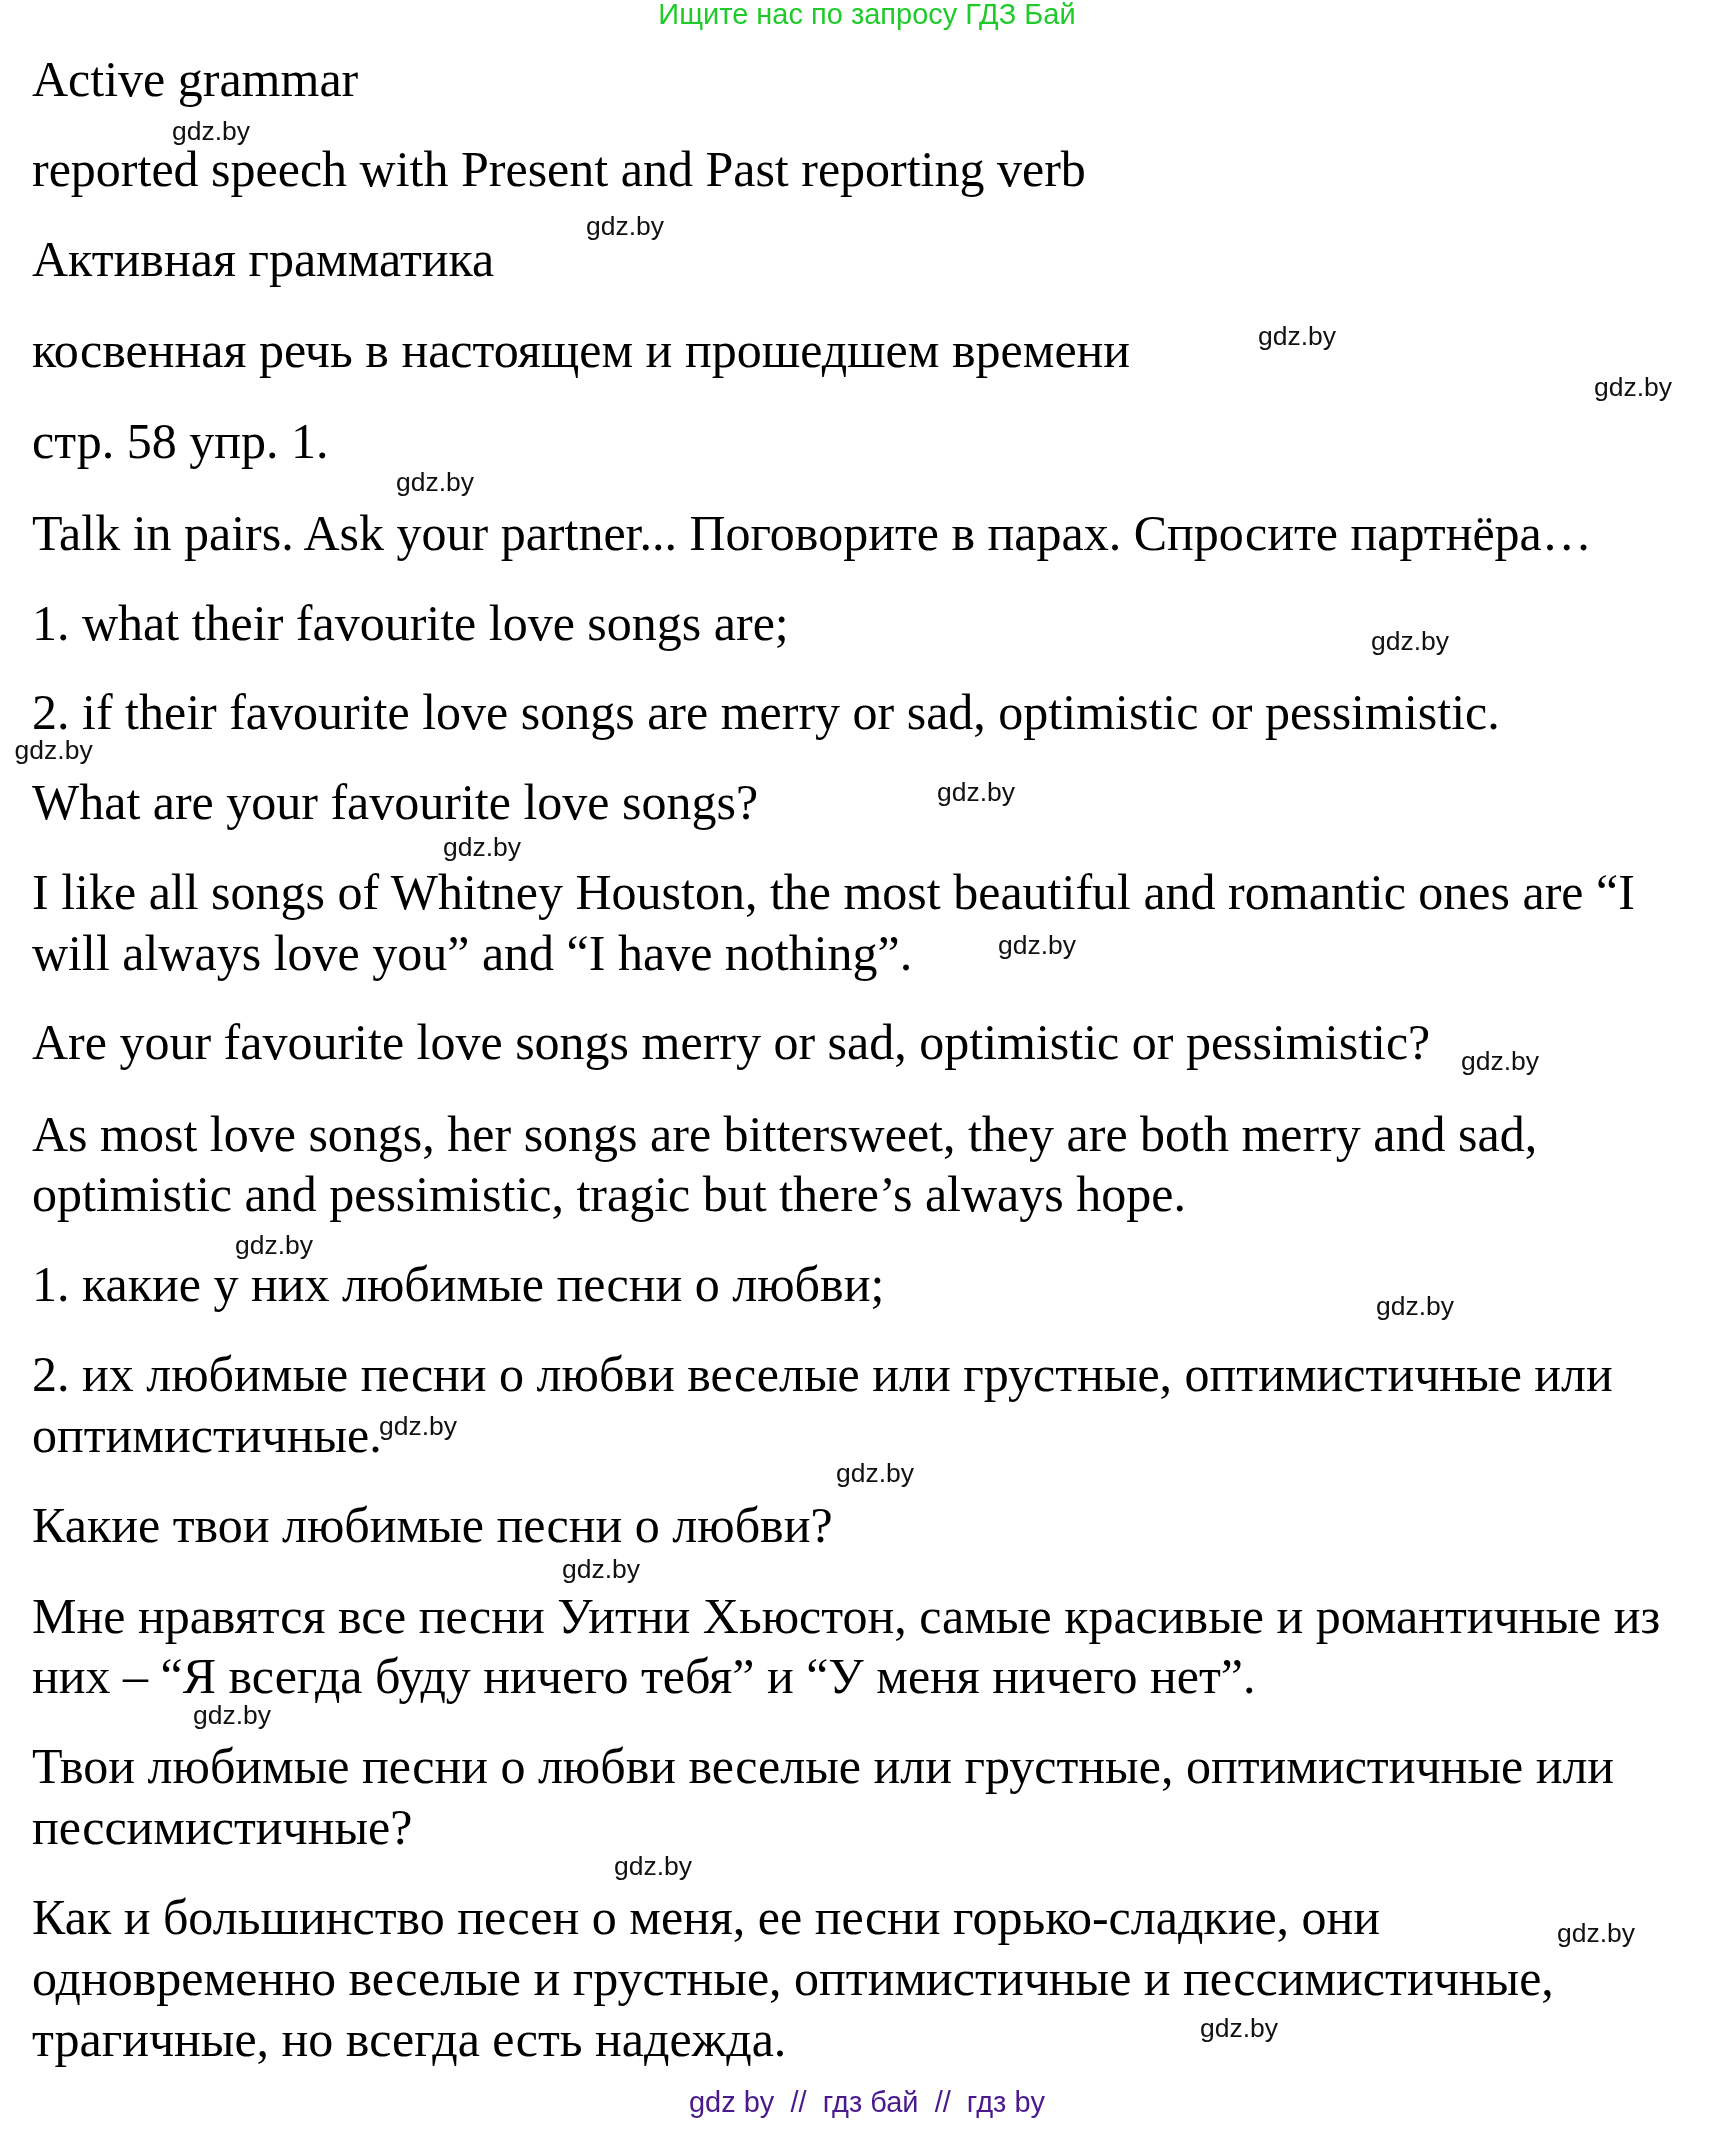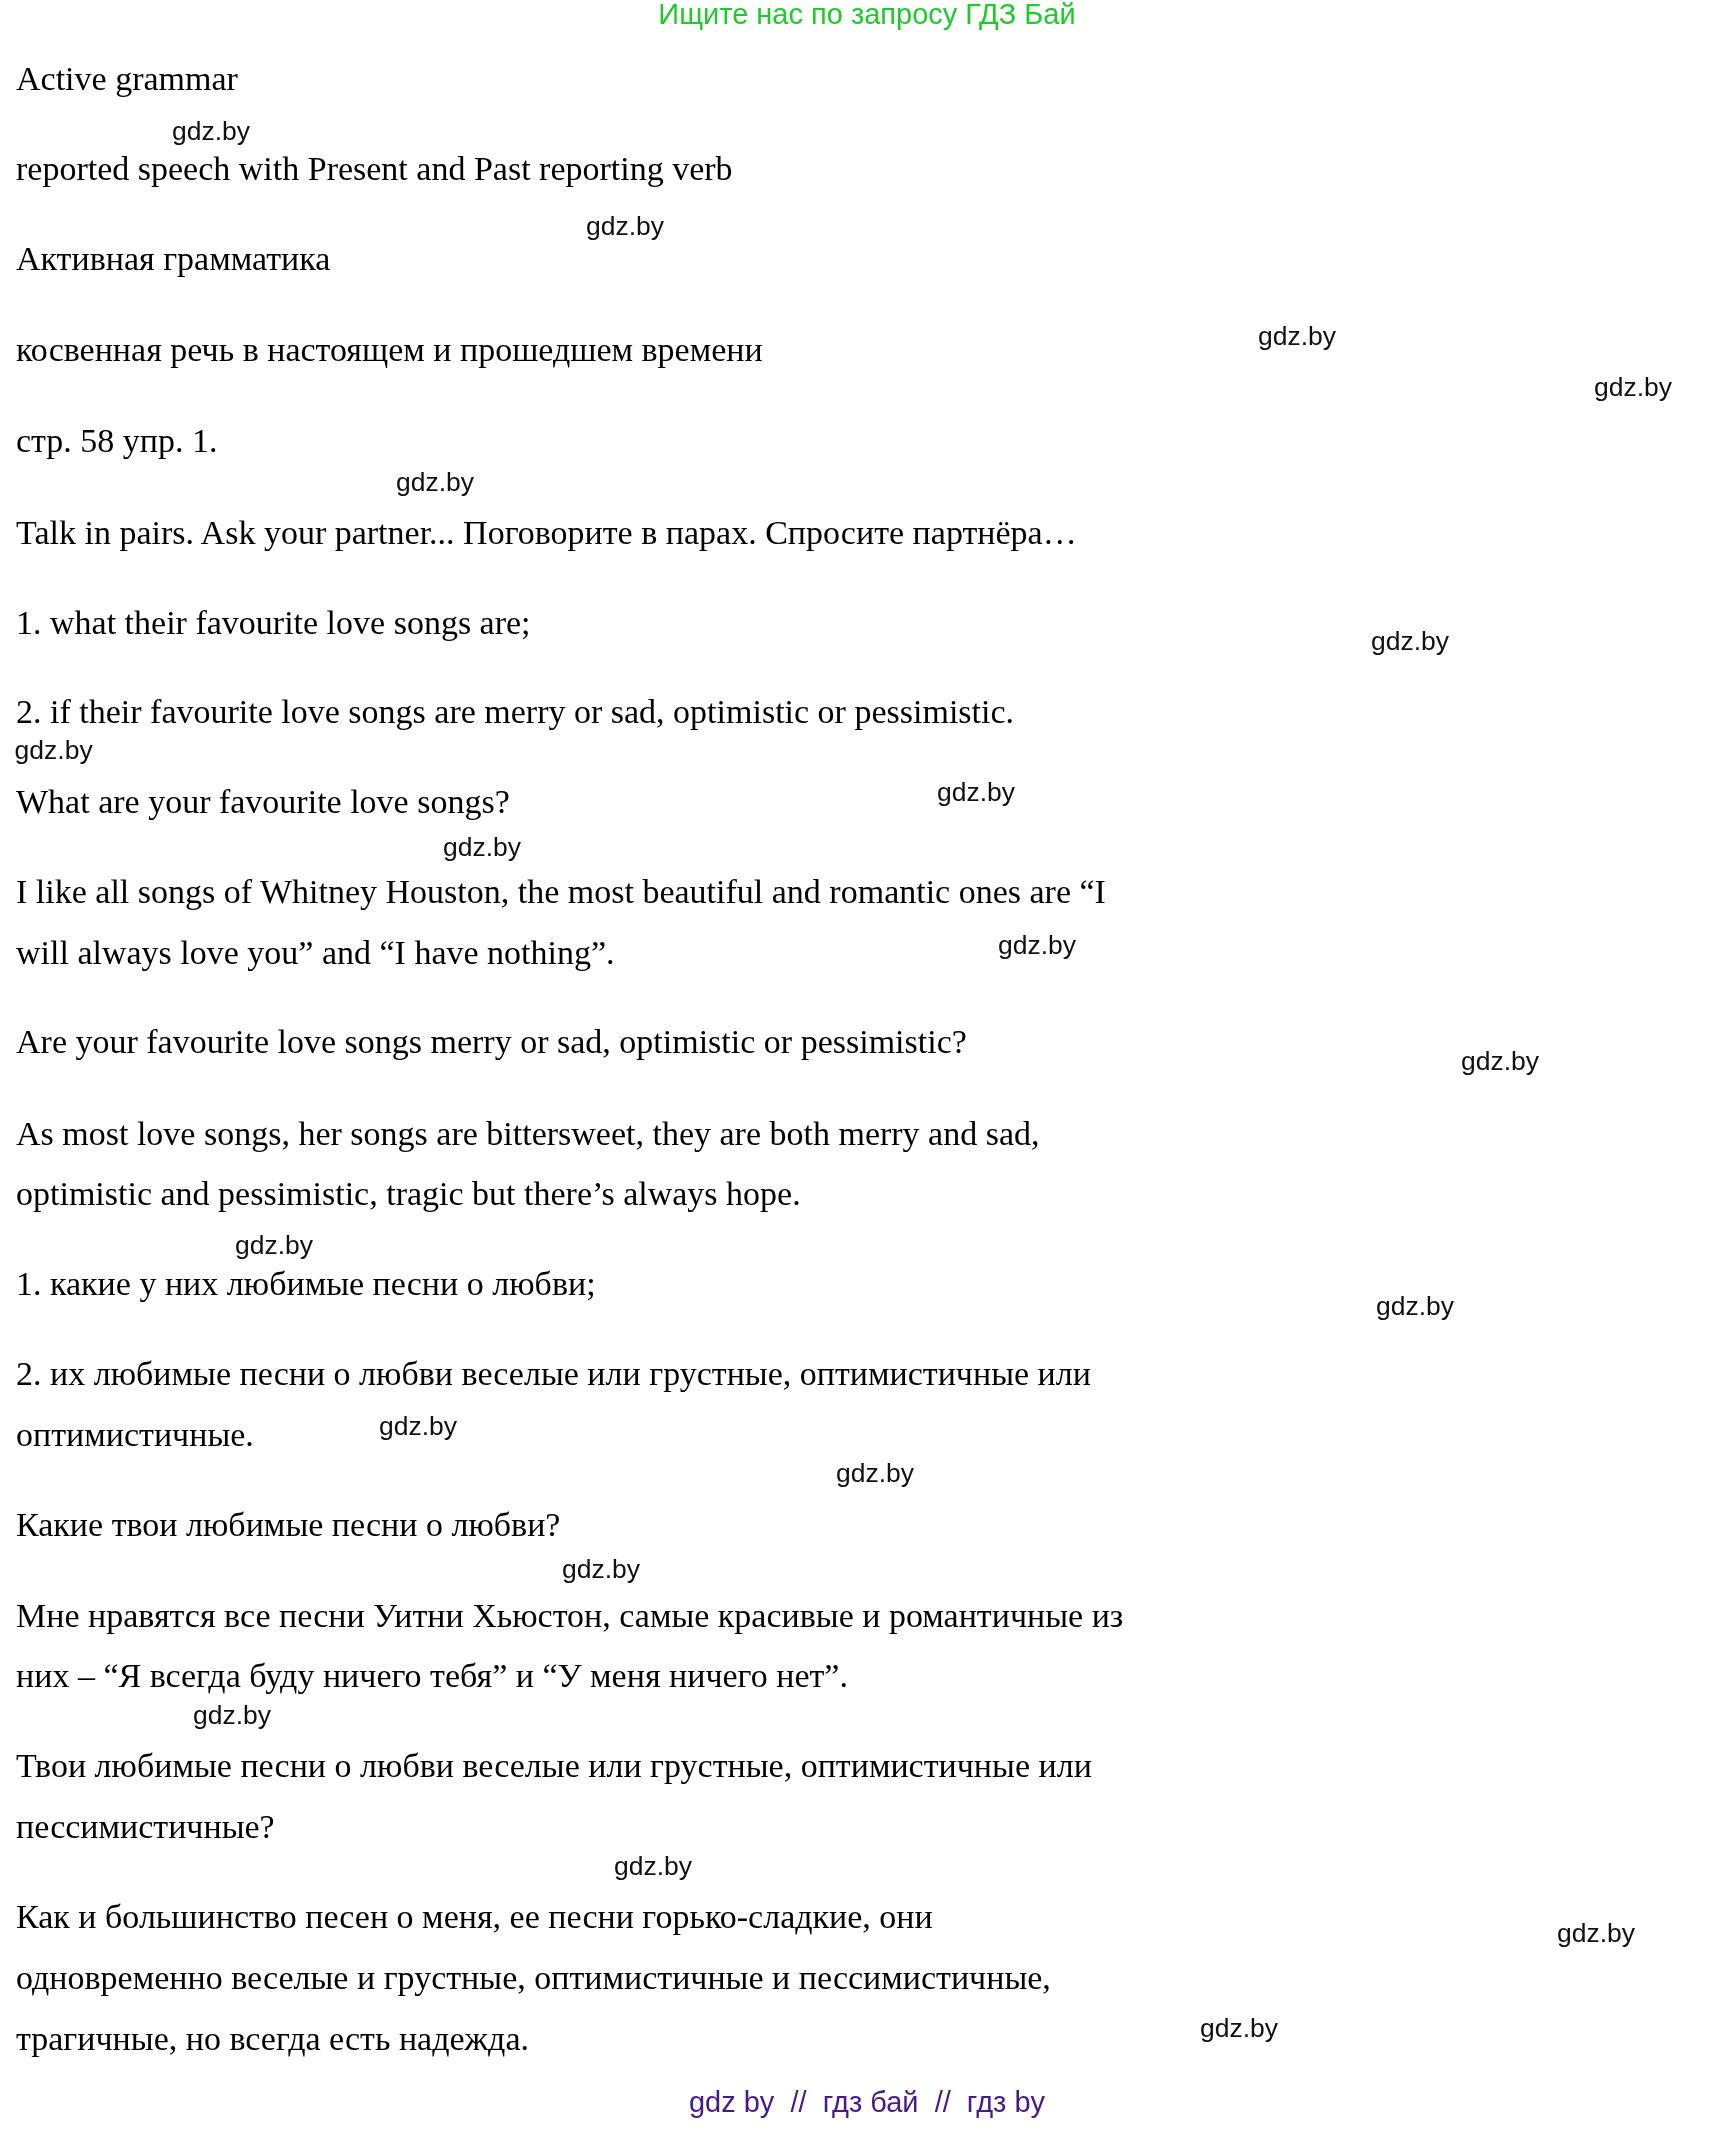--- a/index.html
+++ b/index.html
@@ -1,19 +1,19 @@
 <!DOCTYPE html>
 <html style="font-size:13.7px"><head>
 <meta charset="utf-8">
 <style>
   html, body { margin:0; padding:0; background:#ffffff; }
   body { width:1734px; height:2135px; position:relative; overflow:hidden; }
   .hdr { position:absolute; left:0; width:1734px; top:-3.4px; text-align:center;
          font-family:"Liberation Sans", sans-serif; font-size:29px; line-height:34px; color:#1ecb2a; }
-  .ln { position:absolute; left:16px; font-family:"Liberation Serif", serif; font-size:34px;
+  .ln { position:absolute; left:32px; font-family:"Liberation Serif", serif; font-size:50px;
         line-height:50px; color:#000; white-space:nowrap; }
   .bold { font-weight:normal; }
   .wm { position:absolute; font-family:"Liberation Sans", sans-serif; font-size:26.5px;
         line-height:26.5px; color:#111; white-space:nowrap; }
   .ftr { position:absolute; left:0; width:1734px; top:2085px; text-align:center;
          font-family:"Liberation Sans", sans-serif; font-size:29px; line-height:34px; color:#4a1a8c;
          white-space:pre; }
 </style>
 </head>
 <body>

